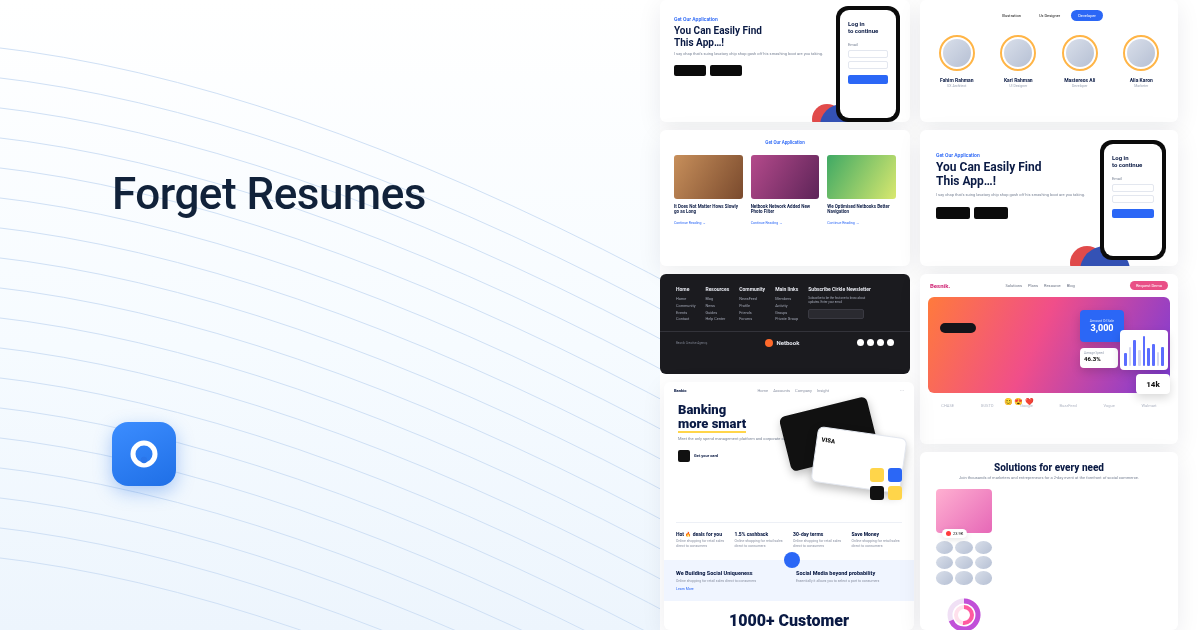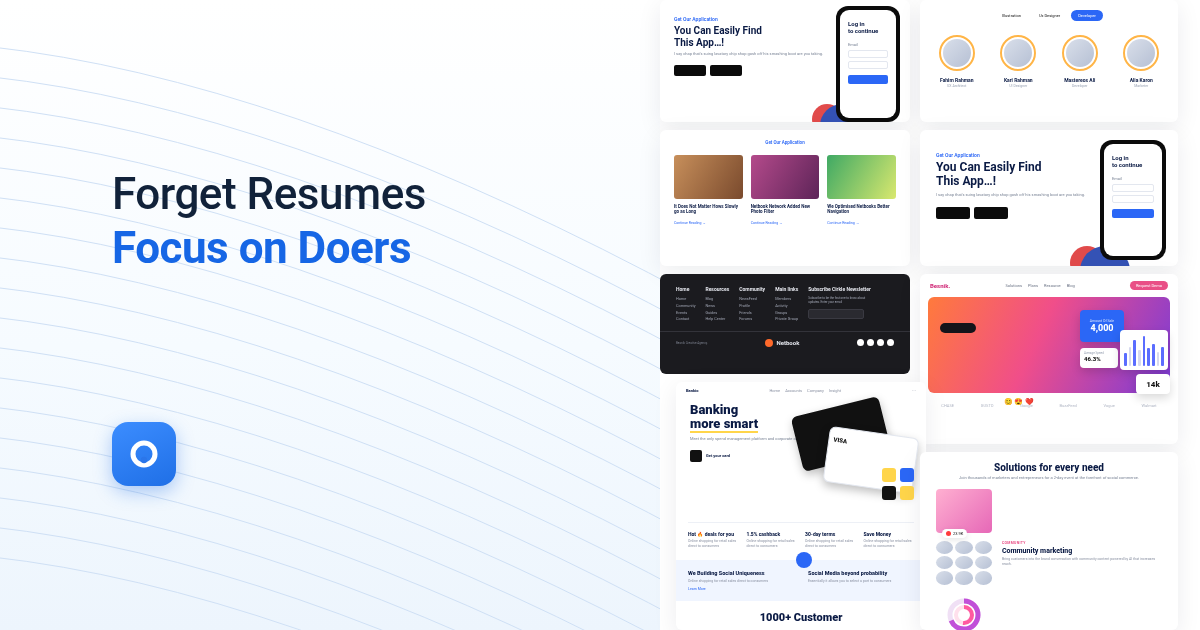--- a/index.html
+++ b/index.html
@@ -164,21 +164,21 @@
   .c6 .mini.bars i{flex:1;background:#5b6dff;border-radius:1px;}
   .c6 .mini.bars i:nth-child(2){background:#d6d9ef;}
   .c6 .mini.bars i:nth-child(4){background:#d6d9ef;}
   .c6 .mini.bars i:nth-child(8){background:#d6d9ef;}
   .c6 .mini.count{right:8px;top:100px;width:34px;height:20px;display:flex;flex-direction:column;align-items:center;justify-content:center;}
   .c6 .mini.count .num{font-size:8px;font-weight:800;}
   .c6 .emojis{position:absolute;left:84px;top:124px;font-size:7px;display:flex;gap:2px;}
   .c6 .brands{display:flex;justify-content:space-around;align-items:center;padding:0 8px;margin-top:10px;font-size:4px;color:#b0b6c4;}
 
   
-  .c7 { left: 16px; top: 382px; width: 250px; height: 248px; }
+  .c7 { left: 4px; top: 382px; width: 250px; height: 248px; }
   .c7 .topbar{display:flex;justify-content:space-between;padding:6px 10px;font-size:4px;color:#8b92a3;}
   .c7 .topbar .brand{font-weight:800;color:#0a1a44;}
   .c7 h3{font-size:13px;font-weight:900;color:#0a1a44;padding:4px 14px 0;line-height:1.05;}
   .c7 h3 .ul{border-bottom:2px solid #ffd54a;display:inline-block;padding-bottom:1px;}
   .c7 .lead{padding:4px 14px 0;}
   .c7 .savebtn{margin:8px 14px 0;display:flex;align-items:center;gap:4px;}
   .c7 .savebtn .blk{width:12px;height:12px;background:#111;border-radius:2px;}
   .c7 .cc-wrap{position:absolute;right:10px;top:24px;width:120px;height:82px;}
   .c7 .cc{position:absolute;width:90px;height:56px;border-radius:6px;box-shadow:0 4px 10px rgba(0,0,0,.25);}
   .c7 .cc.back{background:#111;color:#fff;left:0;top:0;transform:rotate(-14deg);}
@@ -193,21 +193,21 @@
   .c7 .feat{display:flex;padding:8px 12px 0;gap:8px;}
   .c7 .fbox{flex:1;}
   .c7 .fbox h5{font-size:5px;font-weight:800;color:#0a1a44;}
   .c7 .fbox p{font-size:3.5px;color:#8b92a3;margin-top:2px;line-height:1.3;}
   .c7 .bluebar{background:#f0f5ff;margin-top:12px;padding:10px 12px;display:flex;gap:14px;position:relative;}
   .c7 .bluebar .ball{position:absolute;left:48%;top:-8px;width:16px;height:16px;border-radius:50%;background:#2b67f6;}
   .c7 .bluebar h5{font-size:5.5px;font-weight:800;color:#0a1a44;line-height:1.2;}
   .c7 .bluebar .col{flex:1;}
   .c7 .bluebar p{font-size:3.5px;color:#8b92a3;margin-top:2px;}
   .c7 .bluebar .sm{font-size:3.5px;color:#2b67f6;margin-top:4px;}
-  .c7 .cust{text-align:center;font-size:11px;font-weight:900;color:#0a1a44;margin-top:10px;}
+  .c7 .cust{text-align:center;font-size:16px;font-weight:900;color:#0a1a44;margin-top:10px;}
 
   
   .c8 { left: 260px; top: 452px; width: 258px; height: 178px; }
   .c8 h3{text-align:center;font-size:10px;font-weight:800;color:#0a1a44;margin-top:10px;}
   .c8 .sub{text-align:center;margin-top:3px;padding:0 30px;}
   .c8 .sol{display:flex;align-items:flex-start;gap:10px;padding:8px 16px 0;}
   .c8 .sol .txt{flex:1;}
   .c8 .sol .eb{text-transform:uppercase;font-size:3.5px;color:#e94f86;font-weight:700;letter-spacing:.3px;}
   .c8 .sol h5{font-size:7px;font-weight:800;color:#0a1a44;margin-top:2px;}
   .c8 .sol p{font-size:3.5px;color:#8b92a3;margin-top:2px;line-height:1.4;}
@@ -238,21 +238,20 @@
       <path d="M-100 470 Q 350 310 1150 800"></path>
       <path d="M-100 500 Q 350 340 1150 830"></path>
       <path d="M-100 530 Q 350 370 1150 860"></path>
       <path d="M-100 560 Q 350 400 1150 890"></path>
       <path d="M-100 590 Q 350 430 1150 920"></path>
       <path d="M-100 620 Q 350 460 1150 950"></path>
       <path d="M-100 650 Q 350 490 1150 980"></path>
     </g>
   </svg>
   <h1>Forget Resumes</h1>
-  <h2>Focus on Doers</h2>
   <div class="logo-badge">
     <svg width="34" height="34" viewBox="0 0 34 34">
       <circle cx="17" cy="17" r="11" fill="none" stroke="#fff" stroke-width="5"></circle>
       <circle cx="17" cy="23" r="3.2" fill="#2b76ea"></circle>
     </svg>
   </div>
 </div>
 
 <div class="previews">
 
@@ -431,21 +430,21 @@
         <span>Resource</span>
         <span>Blog</span>
       </div>
       <div class="cta">Request Demo</div>
     </div>
     <div class="splash">
       <div class="btn"></div>
     </div>
     <div class="mini sales">
       <div class="lbl">Amount Of Sale</div>
-      <div class="num">4,000</div>
+      <div class="num">3,000</div>
     </div>
     <div class="mini spd">
       <div class="micro">Average Speed</div>
       <div class="num">46.3%</div>
     </div>
     <div class="mini bars">
       <i style="height:40%"></i>
         <i style="height:60%"></i>
         <i style="height:80%"></i>
         <i style="height:50%"></i>
@@ -552,25 +551,20 @@
         <i></i>
           <i></i>
           <i></i>
           <i></i>
           <i></i>
           <i></i>
           <i></i>
           <i></i>
           <i></i>
       </div>
-      <div class="txt">
-        <div class="eb">Community</div>
-        <h5>Community marketing</h5>
-        <p>Bring customers into the brand conversation with community content powered by AI that increases reach.</p>
-      </div>
     </div>
 
     <div class="sol">
       <div class="donut">
         <svg width="40" height="40" viewBox="0 0 40 40">
           <circle cx="20" cy="20" r="14" fill="none" stroke="#f0e0f5" stroke-width="5"></circle>
           <circle cx="20" cy="20" r="14" fill="none" stroke="#c14fd8" stroke-width="5" stroke-dasharray="60 100" transform="rotate(-90 20 20)"></circle>
           <circle cx="20" cy="20" r="8" fill="none" stroke="#ffe0ec" stroke-width="4"></circle>
           <circle cx="20" cy="20" r="8" fill="none" stroke="#ff5aa0" stroke-width="4" stroke-dasharray="26 100" transform="rotate(-90 20 20)"></circle>
         </svg>

